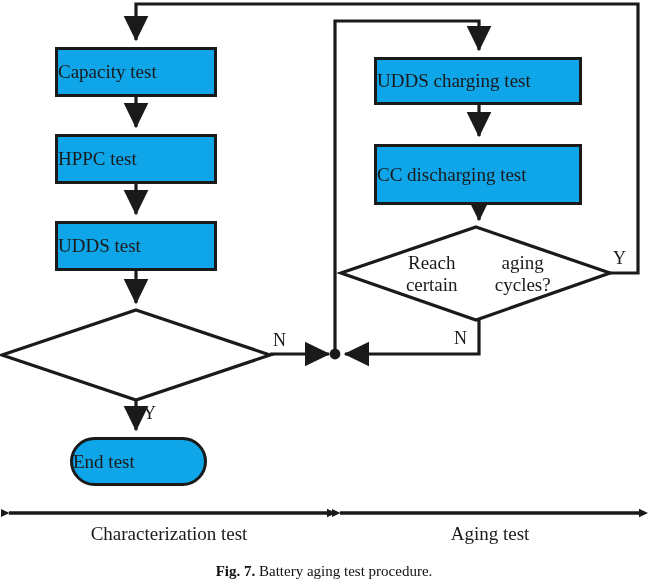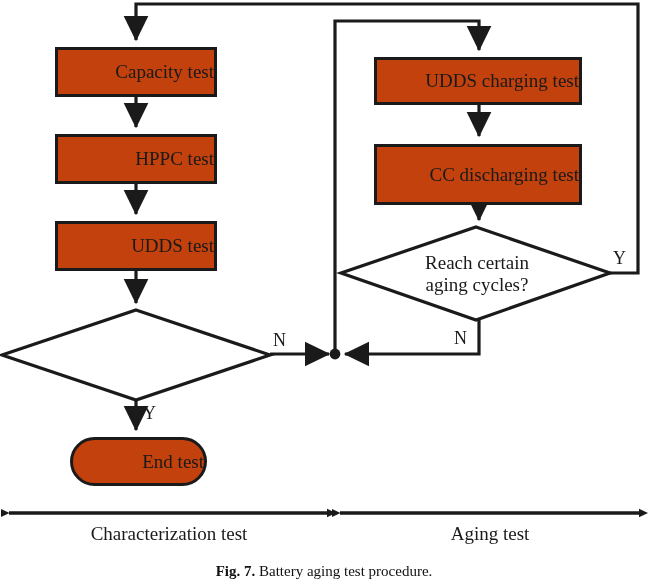--- a/index.html
+++ b/index.html
@@ -25,23 +25,23 @@
     top: 0;
     width: 648px;
     height: 588px;
     pointer-events: none;
   }
   .node {
     position: absolute;
     box-sizing: border-box;
     display: flex;
     align-items: center;
-    justify-content: flex-end;
+    justify-content: flex-start;
     text-align: center;
-    background: #c2410c;
+    background: #0ea5e9;
     color: #1a1a1a;
     line-height: 1.12;
   }
   .proc {
     border: 3px solid #1a1a1a;
     font-size: 19px;
   }
   .term {
     border: 3px solid #1a1a1a;
     border-radius: 26px;
@@ -159,21 +159,21 @@
 
   <div class="node proc" style="left:374px; top:57px; width:208px; height:48px;">
     <span>UDDS charging test</span>
   </div>
 
   <div class="node proc" style="left:374px; top:144px; width:208px; height:61px;">
     <span>CC discharging test</span>
   </div>
 
 
-  <div class="diamond-label" style="left:386px; top:246px; width:182px; height:56px; flex-direction:column;">
+  <div class="diamond-label" style="left:386px; top:246px; width:182px; height:56px; flex-direction:row;">
     <span>Reach certain</span>
     <span>aging cycles?</span>
   </div>
 
   <div class="edge-label" style="left:273px; top:331px;">N</div>
 
   <div class="edge-label" style="left:143px; top:404px;">Y</div>
 
   <div class="edge-label" style="left:613px; top:249px;">Y</div>
 

